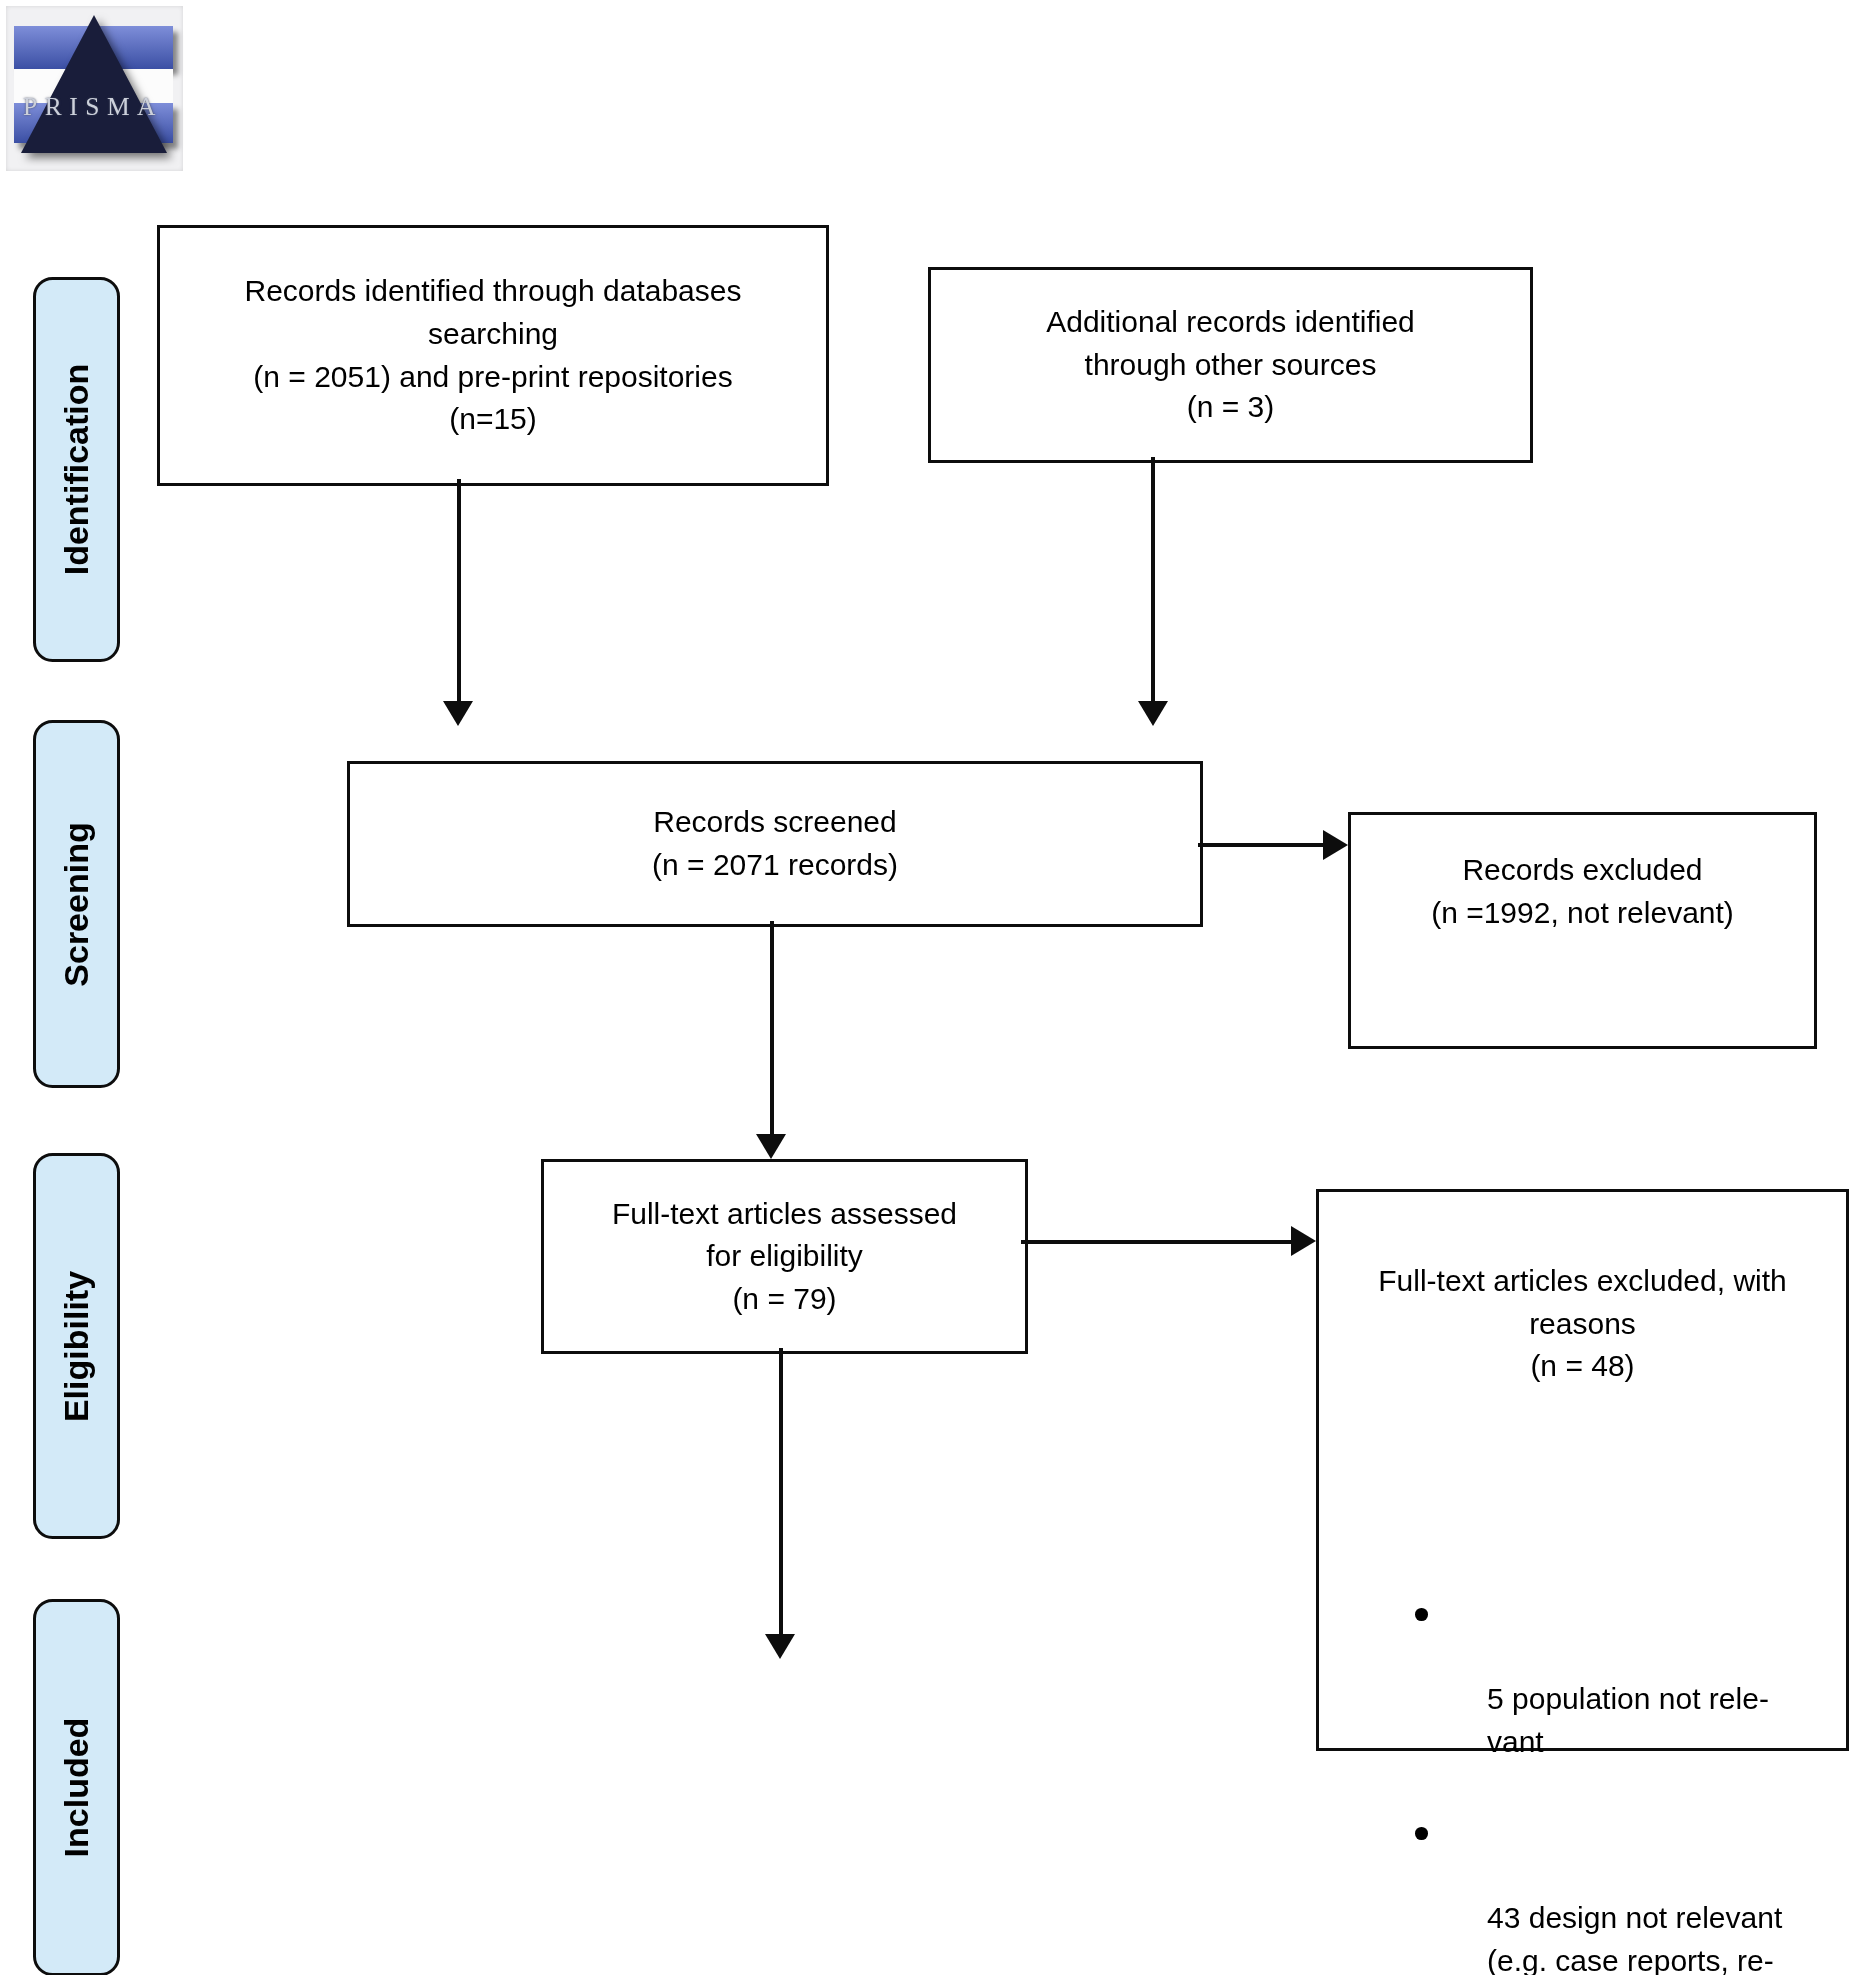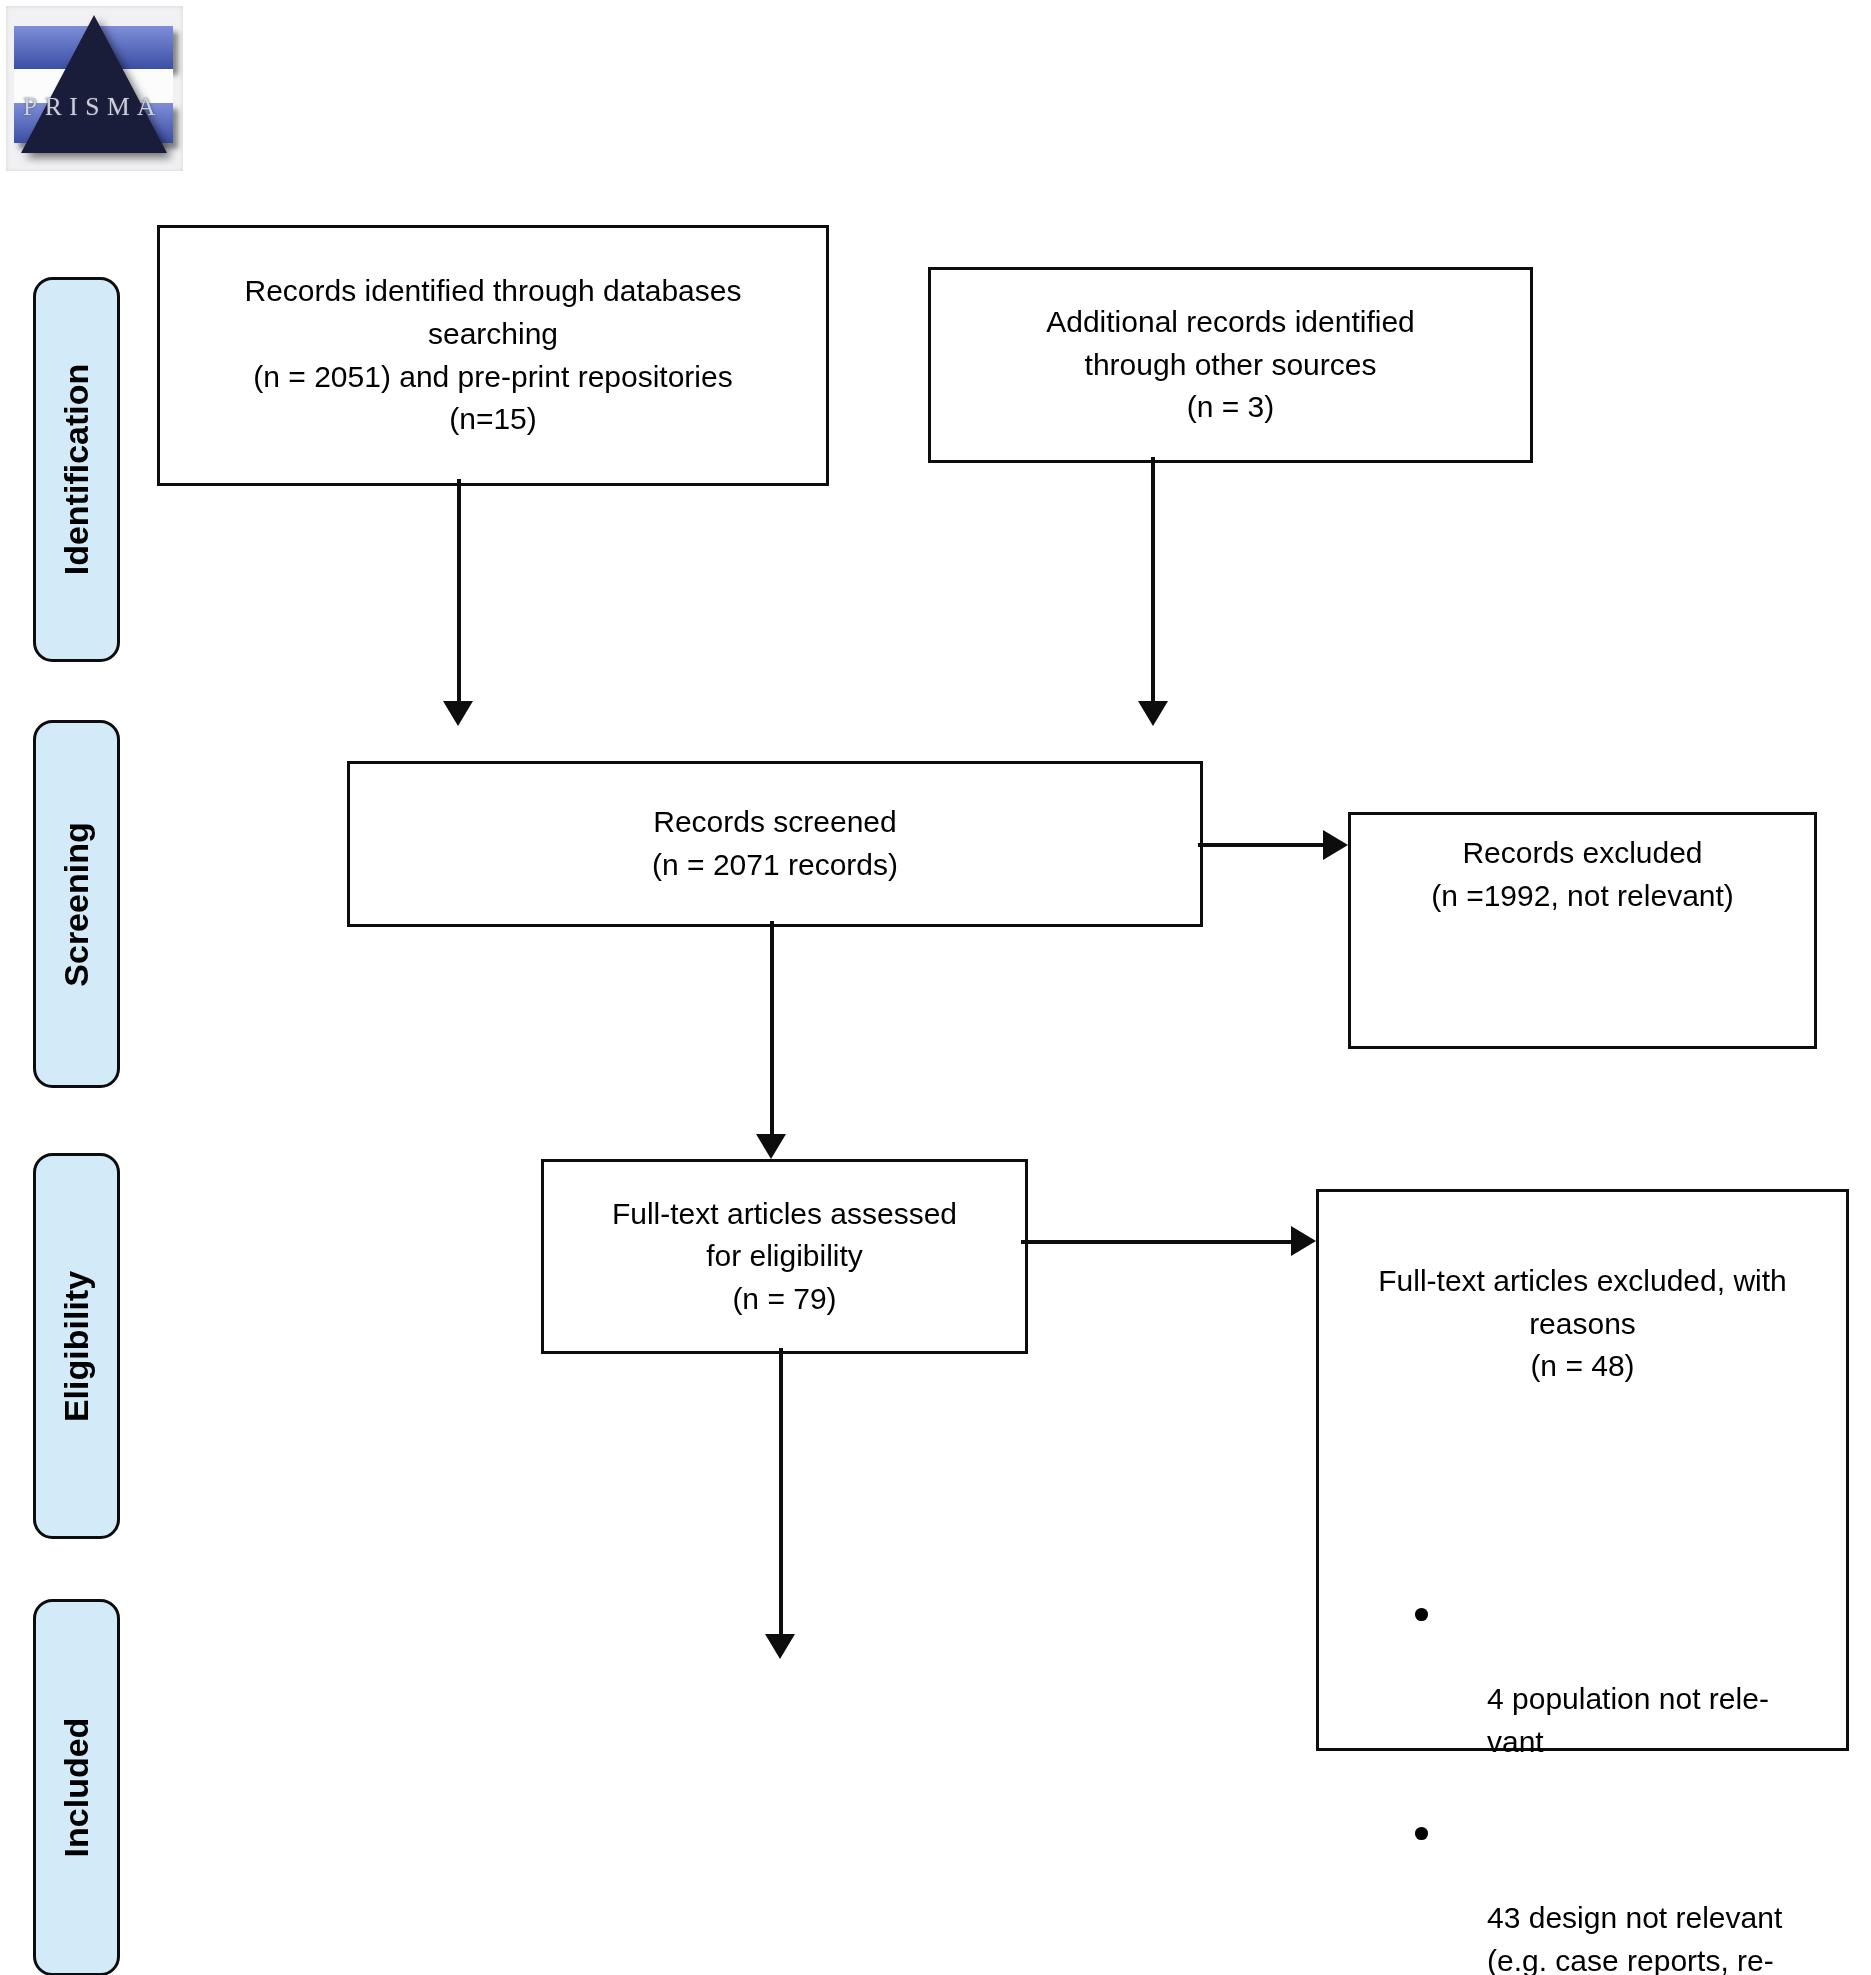--- a/index.html
+++ b/index.html
@@ -35,21 +35,21 @@
   #stage-eligibility{top:1153px;height:380px;}
   #stage-included{top:1599px;height:371px;}
   
   .box{position:absolute;background:#fff;border:3px solid #0d0d0d;
         display:flex;align-items:center;justify-content:center;
         text-align:center;font-size:30px;line-height:1.42;white-space:pre-line;}
   #box-identified{left:157px;top:225px;width:666px;height:255px;}
   #box-additional{left:928px;top:267px;width:599px;height:190px;}
   #box-screened{left:347px;top:761px;width:850px;height:160px;}
   #box-excluded{left:1348px;top:812px;width:469px;height:237px;
-        align-items:flex-start;padding-top:17px;box-sizing:border-box;}
+        align-items:flex-start;padding-top:34px;box-sizing:border-box;}
   #box-fulltext{left:541px;top:1159px;width:481px;height:189px;}
   #box-ft-excluded{left:1316px;top:1153px;width:533px;height:562px;display:block;box-sizing:border-box;margin-top:36px;}
   #box-included-studies{left:557px;top:1659px;width:476px;height:157px;}
   .ftx-title{padding-top:25.5px;text-align:center;font-size:30px;line-height:1.42;white-space:pre-line;}
   ul.reasons{margin:120px 0 0 96px;padding:0;}
   ul.reasons li{list-style:none;position:relative;padding-left:72px;margin:0 0 6px 0;
         text-align:left;font-size:30px;line-height:1.42;white-space:pre-line;}
   ul.reasons li .dot{position:absolute;left:0;top:15px;width:12.7px;height:12.7px;
         background:#000;border-radius:50%;}
   
@@ -117,21 +117,21 @@
 for eligibility
 (n = 79)</div>
 
   <div class="box" id="box-ft-excluded">
     <div class="ftx-title">Full-text articles excluded, with
 reasons
 (n = 48)</div>
     <ul class="reasons">
       <li>
         <span class="dot"></span>
-        <span>4 population not rele-
+        <span>5 population not rele-
 vant</span>
       </li>
       <li>
         <span class="dot"></span>
         <span>43 design not relevant
 (e.g. case reports, re-
 view)</span>
       </li>
     </ul>
   </div>

